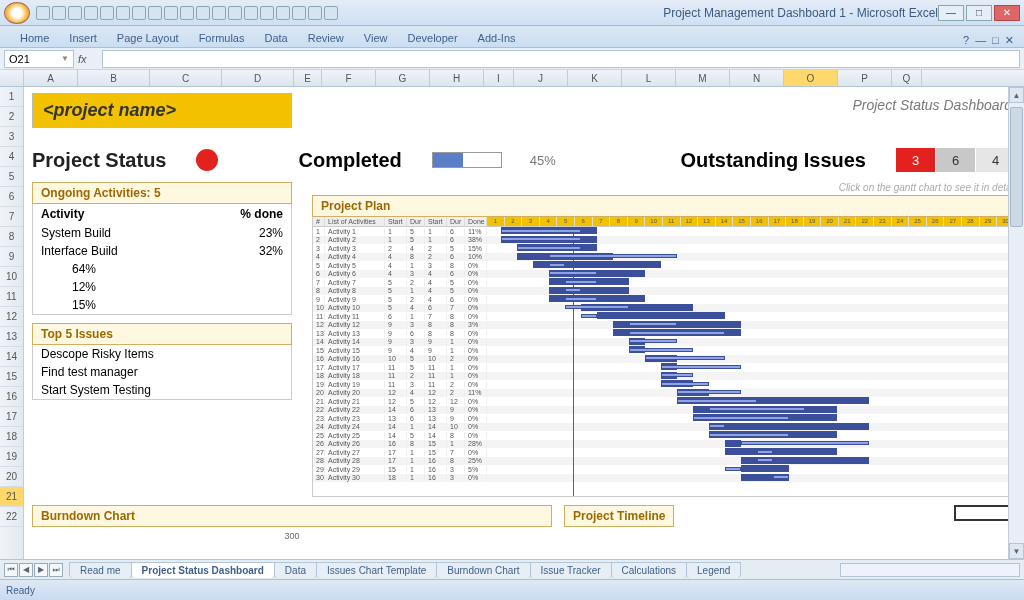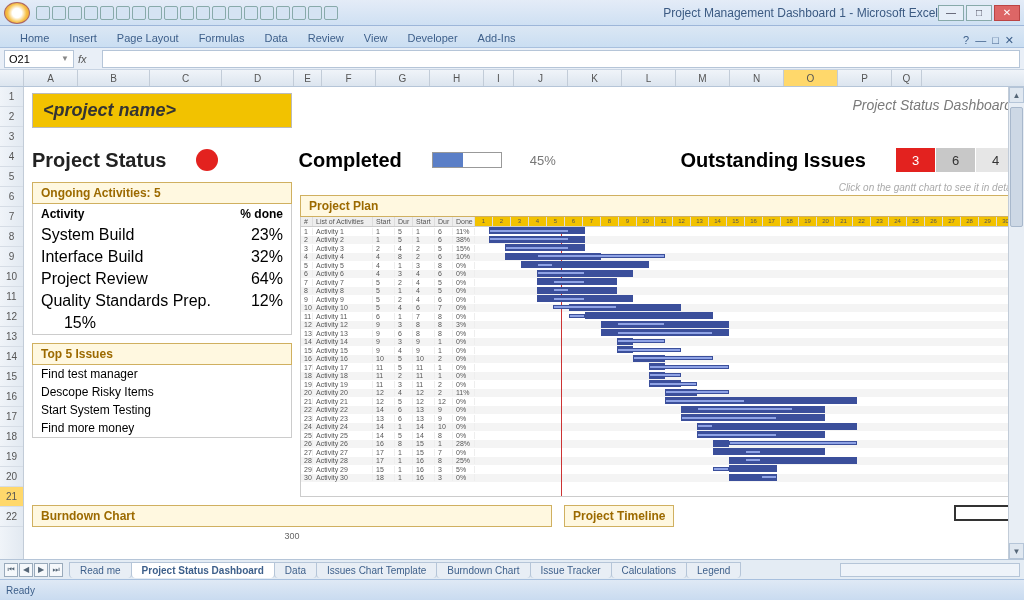--- a/index.html
+++ b/index.html
@@ -51,26 +51,26 @@
 .pbarwrap { width:70px; height:16px; border:1px solid #999; margin-left:10px; background:#fff; position:relative;}
 .pbarfill { height:100%; background:#5b7fc7;}
 .pbartxt { margin-left:8px; color:#777; font-size:13px;}
 .issues-h { font-size:20px; font-weight:bold; margin-left:auto;}
 .issue-pills { display:flex; margin-left:10px;}
 .issue-pills span { width:40px; height:24px; display:flex; align-items:center; justify-content:center; font-size:13px; border-right:1px solid #fff;}
 .ip-red { background:#e3221f; color:#fff;}
 .ip-grey { background:#c8c8c8; color:#333;}
 .ip-lgrey { background:#e6e6e6; color:#333;}
 
-.row3 { display:flex; margin-top:10px; gap:8px;}
+.row3 { display:flex; margin-top:10px; gap:20px;}
 .leftcol { width:260px;}
 .panel-h { background:#fff8e0; border:1px solid #d0b060; color:#9c6a00; font-weight:bold; padding:3px 8px; font-size:12px;}
 .act-table { border:1px solid #ccc; border-top:none; background:#fff;}
 .act-table .hdr { display:flex; font-weight:bold; padding:3px 8px; font-size:12px;}
-.act-table .row { display:flex; padding:2px 8px; font-size:16px;}
+.act-table .row { display:flex; padding:2px 8px; font-size:12px;}
 .act-table .c1 { flex:1;}
 .act-table .c2 { width:55px; text-align:right;}
 .issues-list { border:1px solid #ccc; border-top:none; background:#fff;}
 .issues-list .row { padding:2px 8px; font-size:12px;}
 
 .gantt { flex:1; }
 .gantt-h { background:#fff8e0; border:1px solid #d0b060; color:#9c6a00; font-weight:bold; padding:3px 8px; font-size:12px;}
 .gantt-hint { text-align:right; color:#aaa; font-style:italic; font-size:10px; margin-bottom:2px;}
 .gantt-body { border:1px solid #ccc; border-top:none; background:#fff; font-size:8px; position:relative; height:280px; overflow:hidden;}
 .gantt-cols { display:flex; background:#eee; border-bottom:1px solid #ccc;}
@@ -256,39 +256,36 @@
             <div id="act-rows">
                 <div class="row">
                   <span class="c1">System Build</span>
                   <span class="c2">23%</span>
                 </div>
                 <div class="row">
                   <span class="c1">Interface Build</span>
                   <span class="c2">32%</span>
                 </div>
                 <div class="row">
-                  <span class="c1">Project Review</span>
                   <span class="c2">64%</span>
                 </div>
                 <div class="row">
-                  <span class="c1">Quality Standards Prep.</span>
                   <span class="c2">12%</span>
                 </div>
                 <div class="row">
                   <span class="c2">15%</span>
                 </div>
               </div>
           </div>
           <div style="height:8px"></div>
           <div class="panel-h">Top 5 Issues</div>
           <div class="issues-list" id="issue-rows">
+              <div class="row">Descope Risky Items</div>
               <div class="row">Find test manager</div>
-              <div class="row">Descope Risky Items</div>
               <div class="row">Start System Testing</div>
-              <div class="row">Find more money</div>
             </div>
         </div>
 
         <div class="gantt">
           <div class="gantt-hint">Click on the gantt chart to see it in detail</div>
           <div class="gantt-h">Project Plan</div>
           <div class="gantt-body">
             <div class="gantt-cols">
               <span class="gc-n">#</span>
               <span class="gc-a">List of Activities</span>

